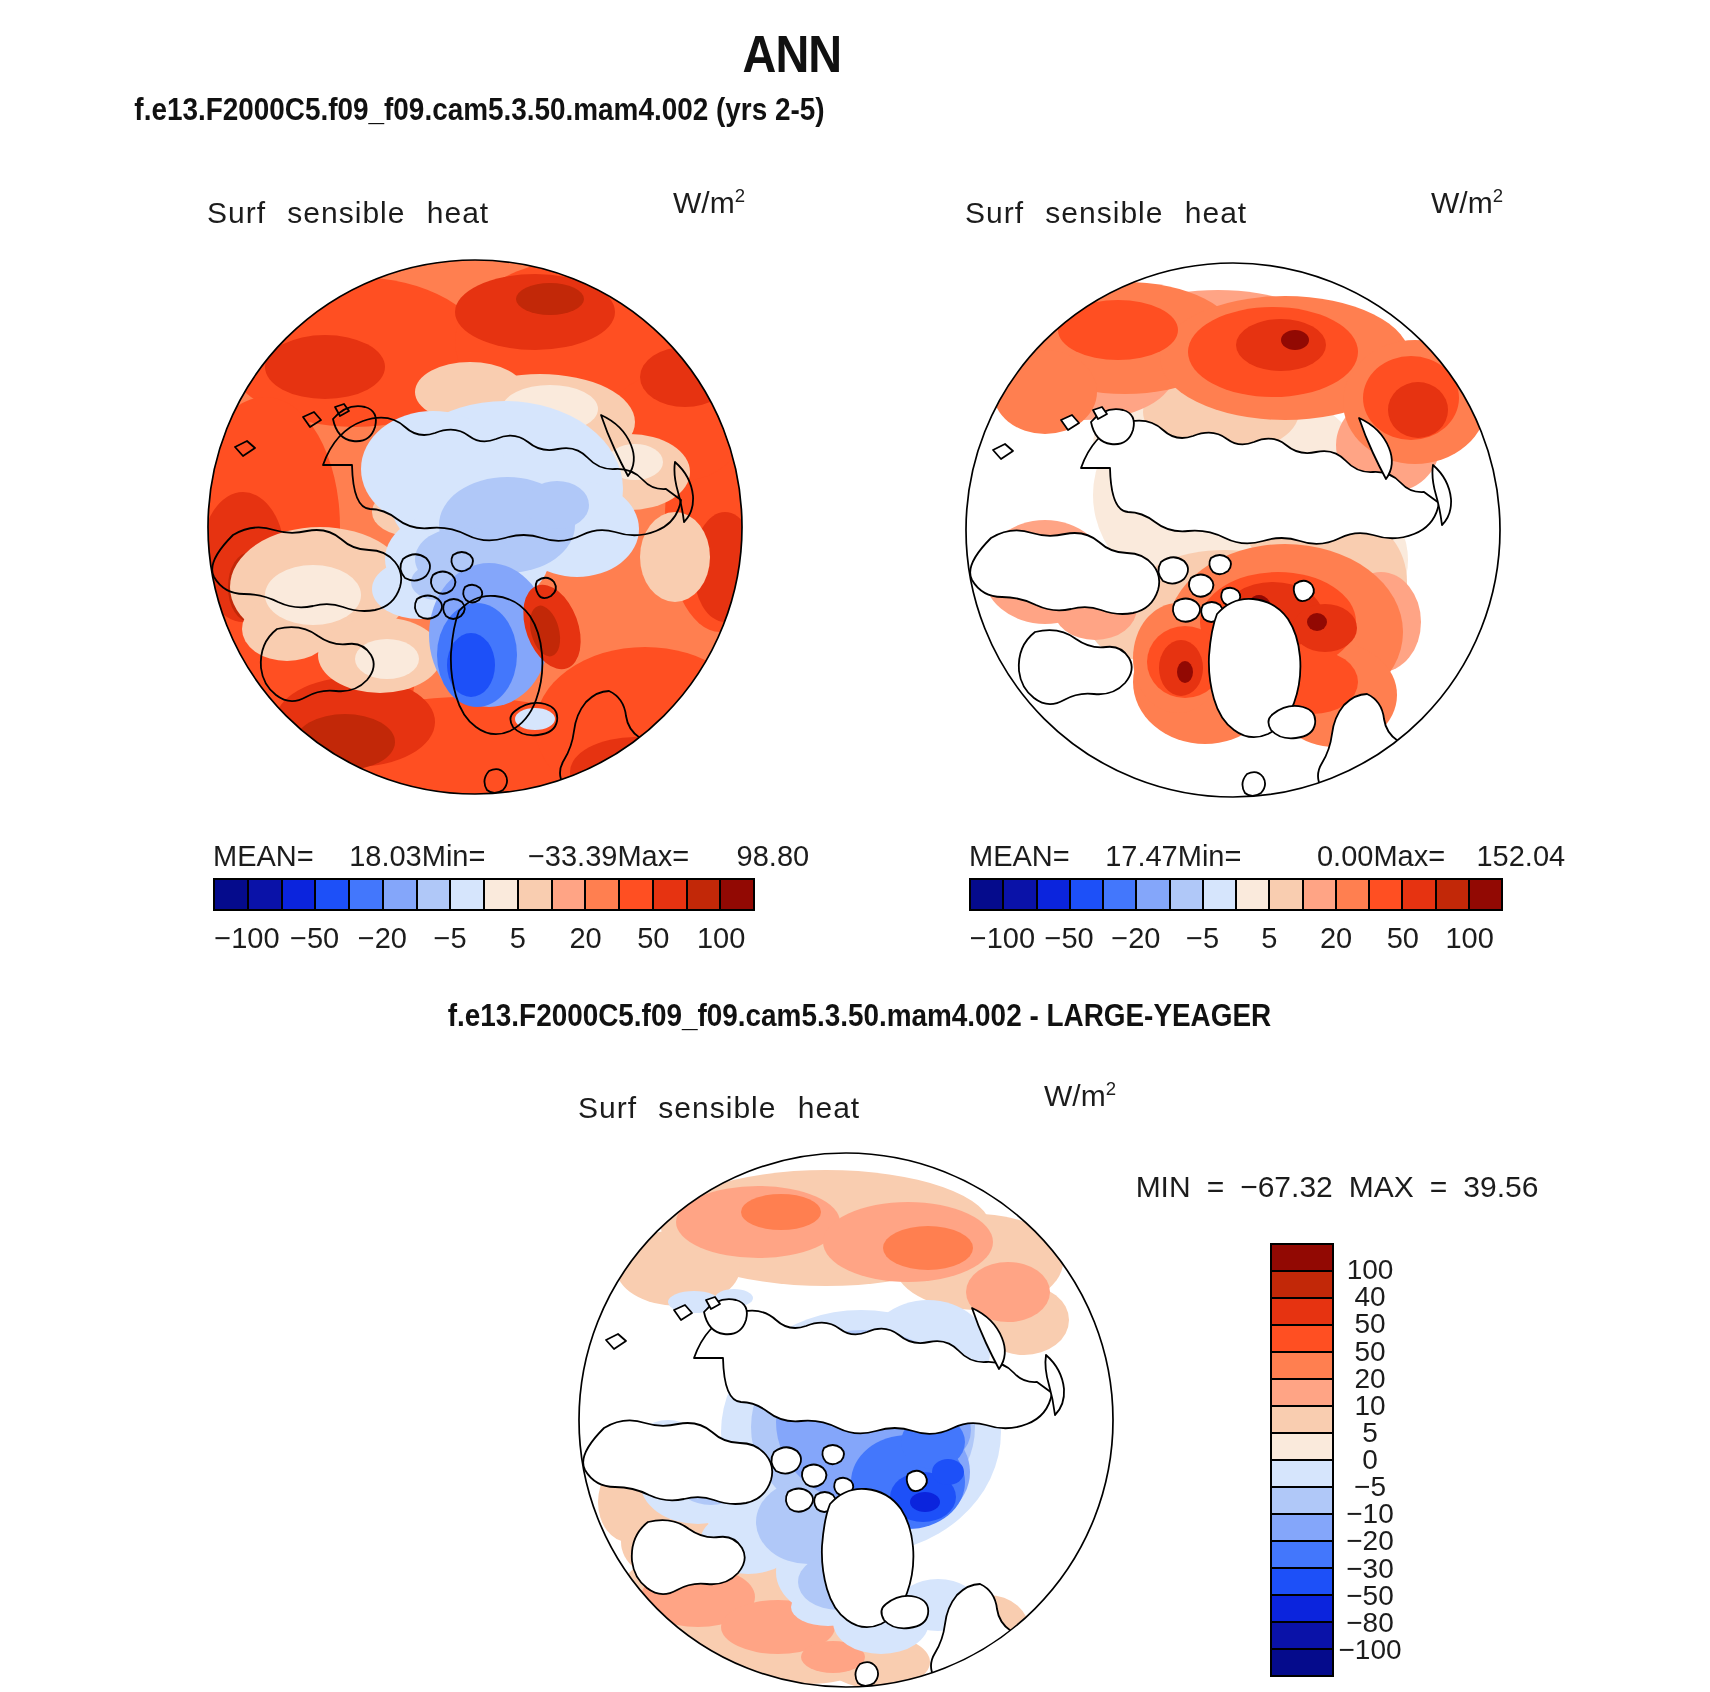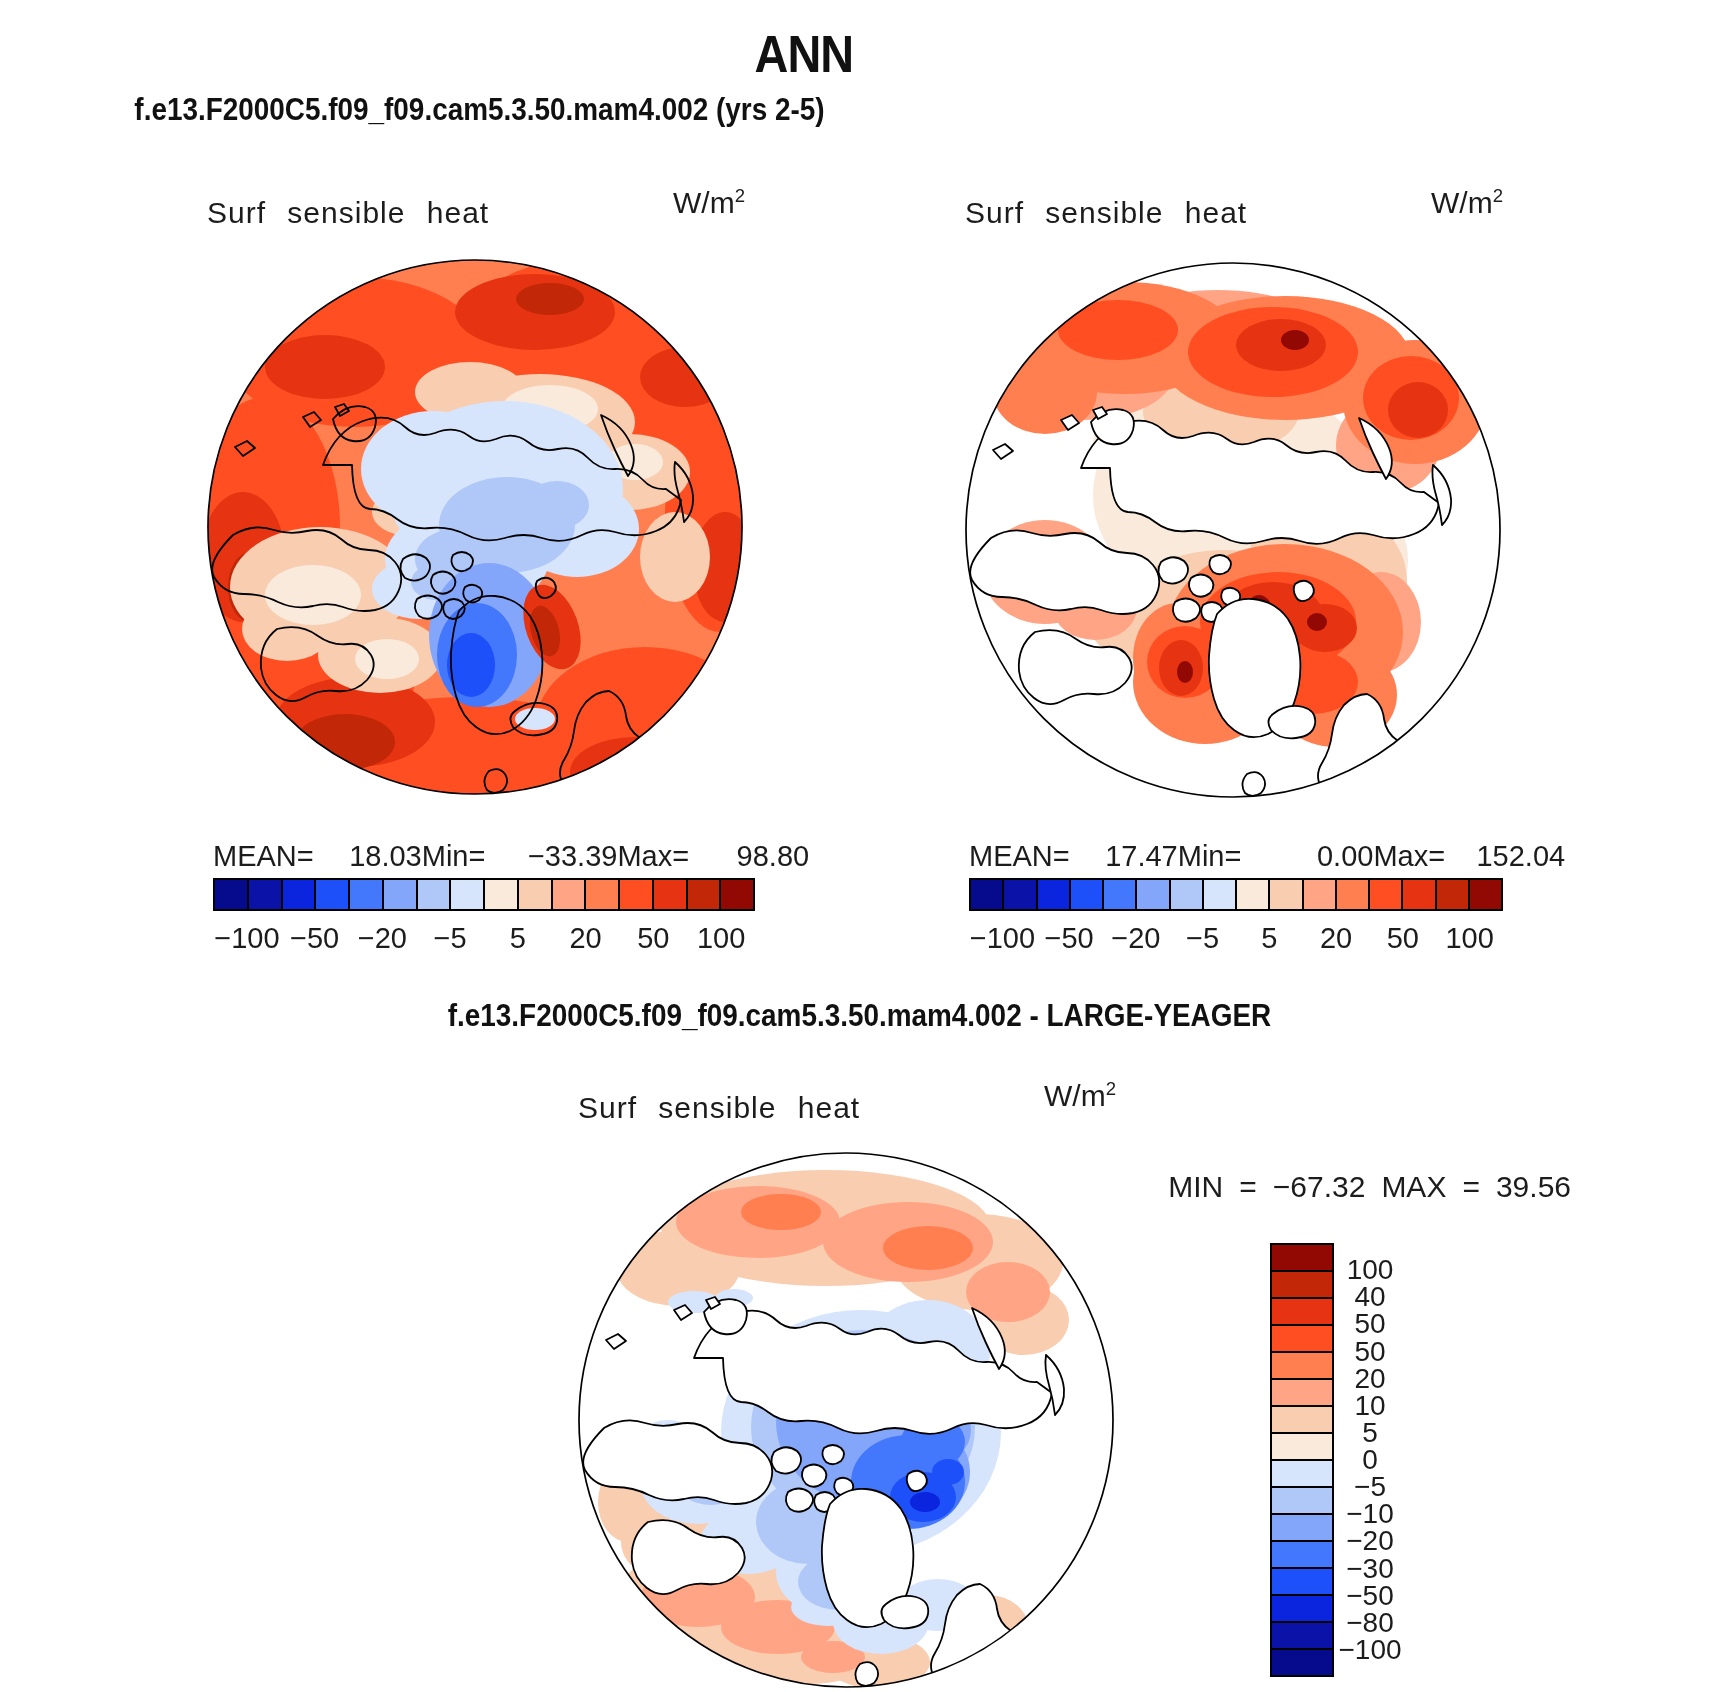--- a/index.html
+++ b/index.html
@@ -1,19 +1,19 @@
 <!DOCTYPE html>
 <html><head>
 <meta charset="utf-8">
 <style>
   html,body{margin:0;padding:0;background:#fff;}
   .page{position:relative;width:1710px;height:1692px;background:#ffffff;
         font-family:"Liberation Sans",sans-serif;color:#111;overflow:hidden;}
   .cond{display:inline-block;transform:scaleX(0.9);transform-origin:center;white-space:nowrap;}
-  .main-title{position:absolute;top:24px;left:16px;width:1576px;text-align:center;
+  .main-title{position:absolute;top:24px;left:4px;width:1576px;text-align:center;
               font-size:52px;font-weight:bold;letter-spacing:-1px;}
   .sub-model{position:absolute;top:92px;left:96px;width:760px;text-align:left;
              font-size:31px;font-weight:bold;}
   .sub-obs{position:absolute;top:92px;left:953px;width:560px;text-align:center;
            font-size:31px;font-weight:bold;}
   .diff-title{position:absolute;top:998px;left:402px;width:888px;text-align:left;
               font-size:31px;font-weight:bold;}
   .flabel{position:absolute;font-size:30px;letter-spacing:1px;word-spacing:12px;color:#1c1c1c;white-space:nowrap;}
   .units{position:absolute;font-size:30px;color:#1c1c1c;text-align:right;}
   .units sup{font-size:0.62em;}
@@ -26,22 +26,22 @@
   .cbar-h{position:absolute;display:flex;height:33px;}
   .cbar-h .cbar-cell{flex:1;border:2px solid #000;margin-left:-2px;}
   .cbar-h .cbar-cell:first-child{margin-left:0;}
   .cbar-v{position:absolute;left:1270px;top:1243px;width:64px;height:434px;display:flex;flex-direction:column;}
   .cbar-v .cbar-cell{flex:1;border:2px solid #000;margin-top:-2px;}
   .cbar-v .cbar-cell:first-child{margin-top:0;}
   .hticks{position:absolute;height:36px;font-size:29px;color:#1c1c1c;}
   .htick{position:absolute;top:0;transform:translateX(-50%);white-space:nowrap;}
   .vticks{position:absolute;left:1270px;top:1243px;width:210px;height:434px;font-size:28px;color:#1c1c1c;}
   .vtick{position:absolute;left:100px;transform:translate(-50%,-50%);white-space:nowrap;}
-  .minmax{position:absolute;left:1211px;top:1170px;width:360px;display:flex;gap:16px;
-          justify-content:flex-end;font-size:30px;color:#1c1c1c;white-space:nowrap;}
+  .minmax{position:absolute;left:1157px;top:1170px;width:360px;display:flex;gap:16px;
+          justify-content:center;font-size:30px;color:#1c1c1c;white-space:nowrap;}
   use.nofill{fill:none;}
   use.whitefill{fill:#ffffff;}
 </style>
 </head>
 <body>
 
 <svg width="0" height="0" style="position:absolute" aria-hidden="true">
   <defs>
     <g id="coastlines" stroke="#000" stroke-width="1.8" stroke-linejoin="round" stroke-linecap="round">
       <path d="M118,208 q12,-34 40,-44 q26,-9 42,6 q13,12 30,6 q20,-8 34,3 q12,9 27,3 q18,-8 32,3 q13,11 30,7 q18,-4 30,9 q11,12 27,11 q17,-1 28,11 q9,10 23,9 l15,11 q-4,23 -25,31 q-20,8 -41,1 q-17,-5 -33,3 q-20,10 -40,3 q-18,-6 -37,0 q-20,6 -38,-3 q-18,-9 -37,-7 q-19,2 -33,-9 q-13,-10 -27,-10 q-17,-1 -18,-44 z"></path>

